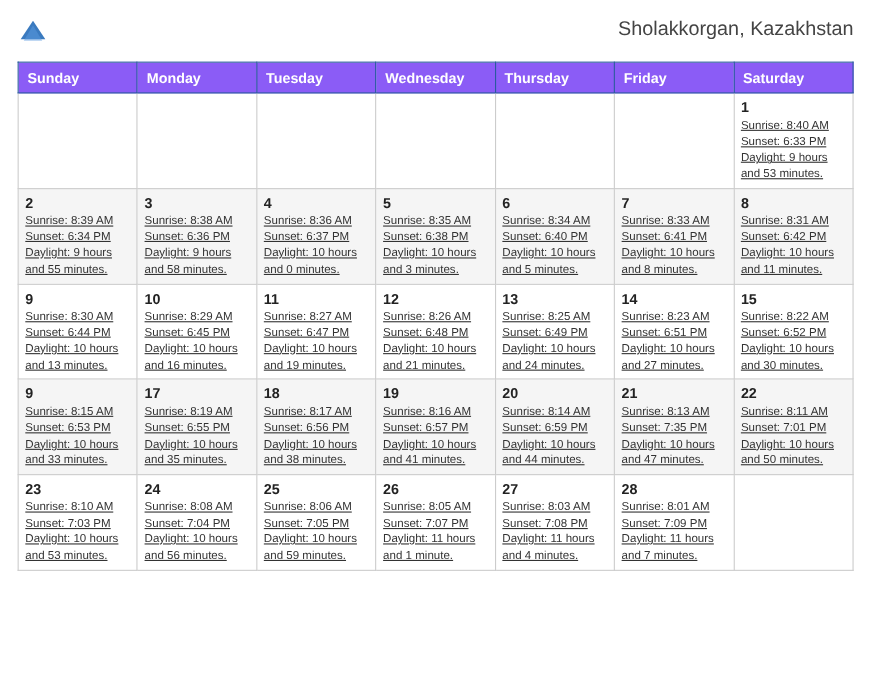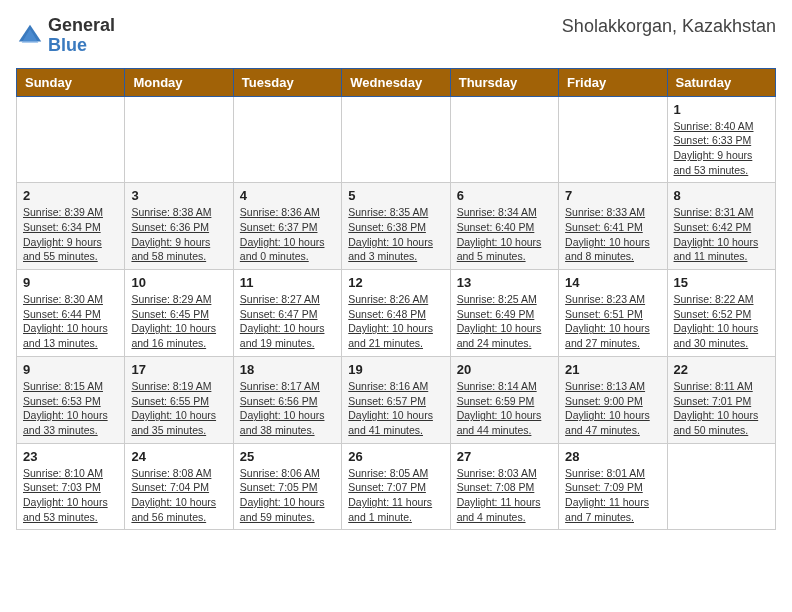--- a/index.html
+++ b/index.html
@@ -52,21 +52,21 @@
     .title-sub {
       font-size: 18px;
       color: #444;
     }
     .calendar-table {
       width: 100%;
       border-collapse: collapse;
       border: 1px solid #ccc;
     }
     .calendar-table th {
-      background: #a16207;
+      background: #8b5cf6;
       color: #fff;
       font-size: 13px;
       font-weight: bold;
       padding: 6px 8px;
       text-align: left;
       border: 1px solid #2a5a9f;
     }
     .calendar-table td {
       border: 1px solid #ccc;
       vertical-align: top;
@@ -99,24 +99,20 @@
   </style>
 </head>
 <body>
 
 <div class="header">
   <div class="logo">
     <svg class="logo-icon" viewBox="0 0 40 40" xmlns="http://www.w3.org/2000/svg">
       <polygon points="20,4 36,28 4,28" fill="#3a7abf"></polygon>
       <polygon points="20,10 32,30 8,30" fill="#5a9adf" opacity="0.5"></polygon>
     </svg>
-    <div class="logo-text">
-      <span class="logo-general">General</span>
-      <span class="logo-blue">Blue</span>
-    </div>
   </div>
   <div class="title-block">
     <div class="title-sub">Sholakkorgan, Kazakhstan</div>
   </div>
 </div>
 
 <table class="calendar-table">
   <thead>
     <tr>
     <th>Sunday</th>
@@ -258,21 +254,21 @@
         </td>
         <td>
           <span class="day-number">20</span>
           <div class="day-info" style="white-space: pre-line;">Sunrise: 8:14 AM
 Sunset: 6:59 PM
 Daylight: 10 hours and 44 minutes.</div>
         </td>
         <td>
           <span class="day-number">21</span>
           <div class="day-info" style="white-space: pre-line;">Sunrise: 8:13 AM
-Sunset: 9:00 PM
+Sunset: 7:35 PM
 Daylight: 10 hours and 47 minutes.</div>
         </td>
         <td>
           <span class="day-number">22</span>
           <div class="day-info" style="white-space: pre-line;">Sunrise: 8:11 AM
 Sunset: 7:01 PM
 Daylight: 10 hours and 50 minutes.</div>
         </td>
       </tr>
       <tr>

